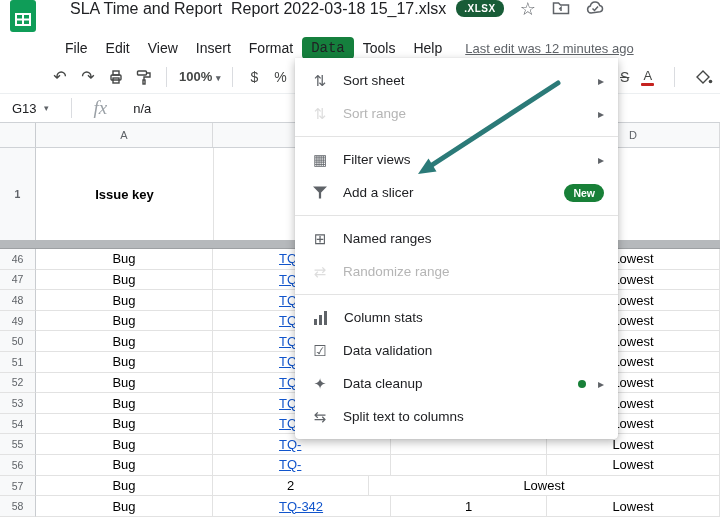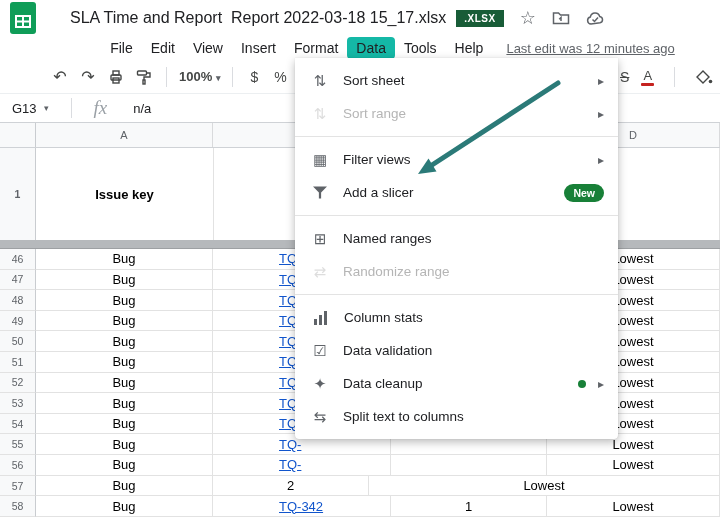--- a/index.html
+++ b/index.html
@@ -2,35 +2,35 @@
 <html><head>
 <meta charset="utf-8">
 <style>
   * { box-sizing: border-box; margin: 0; padding: 0; }
   body { background: #fff; font-family: "Liberation Sans", sans-serif; }
   .app { position: relative; width: 720px; height: 517px; overflow: hidden; background: #fff;
          --link:#1155cc; --badge-green:#185c37; --new-green:#188038; --arrow:#2b7a78;
          --redbar:#c5221f; --logo:#0f9d58; --mhl:#ececec; }
 
   
-  .titlebar { position: absolute; top: 0; left: 0; right: 4px; height: 36px; display: flex; align-items: center; padding-left: 10px; }
+  .titlebar { position: absolute; top: 0; left: 0; right: 4px; height: 36px; display: flex; align-items: flex-start; padding-left: 10px; }
   .logo { flex: 0 0 auto; }
   .logo-body { fill: var(--logo); }
   .doc-title { margin-left: 34px; font-size: 16px; color: #202124; white-space: pre; }
   .xlsx-badge { margin-left: 10px; background: var(--badge-green); color: #fff; font-size: 10px; font-weight: bold;
-                letter-spacing: .5px; padding: 3px 8px; border-radius: 0; }
+                letter-spacing: .5px; padding: 3px 8px; border-radius: 8px; }
   .tb-icon { margin-left: 16px; color: #5f6368; font-size: 18px; line-height: 1; }
   .tb-svg { margin-left: 16px; }
   .tb-svg path, .tb-svg polyline { stroke: #5f6368; fill: none; stroke-width: 1.5; }
 
   
-  .menubar { position: absolute; top: 36px; left: 0; right: 0; height: 24px; display: flex; align-items: center; padding-left: 56px; justify-content: center; }
+  .menubar { position: absolute; top: 36px; left: 0; right: 0; height: 24px; display: flex; align-items: center; padding-left: 56px; }
   .menus { display: flex; align-items: center; }
   .menu-item { font-size: 14px; color: #202124; padding: 3px 9px; border-radius: 4px; }
-  .menu-item.active { background: #14b8a6; }
+  .menu-item.active { background: #15803d; font-family: Liberation Mono, monospace; }
   .last-edit { margin-left: 14px; font-size: 13px; color: #5f6368; text-decoration: underline; white-space: nowrap; }
 
   
   .toolbar { position: absolute; top: 60px; left: 0; right: 0; height: 34px; display: flex; align-items: center; padding-left: 46px; border-bottom: 1px solid #eceff1; }
   .tbtn { width: 28px; text-align: center; font-size: 16px; color: #454746; }
   .ticon { margin: 0 6px; }
   .ticon rect, .ticon path, .ticon line { stroke: #454746; fill: none; stroke-width: 1.4; }
   .vsep { width: 1px; height: 20px; background: #dadce0; margin: 0 8px; }
   .tb-zoom { font-size: 13px; color: #454746; margin: 0 4px; white-space: nowrap; font-weight: bold; }
   .tb-zoom .caret { font-size: 9px; color: #5f6368; }

